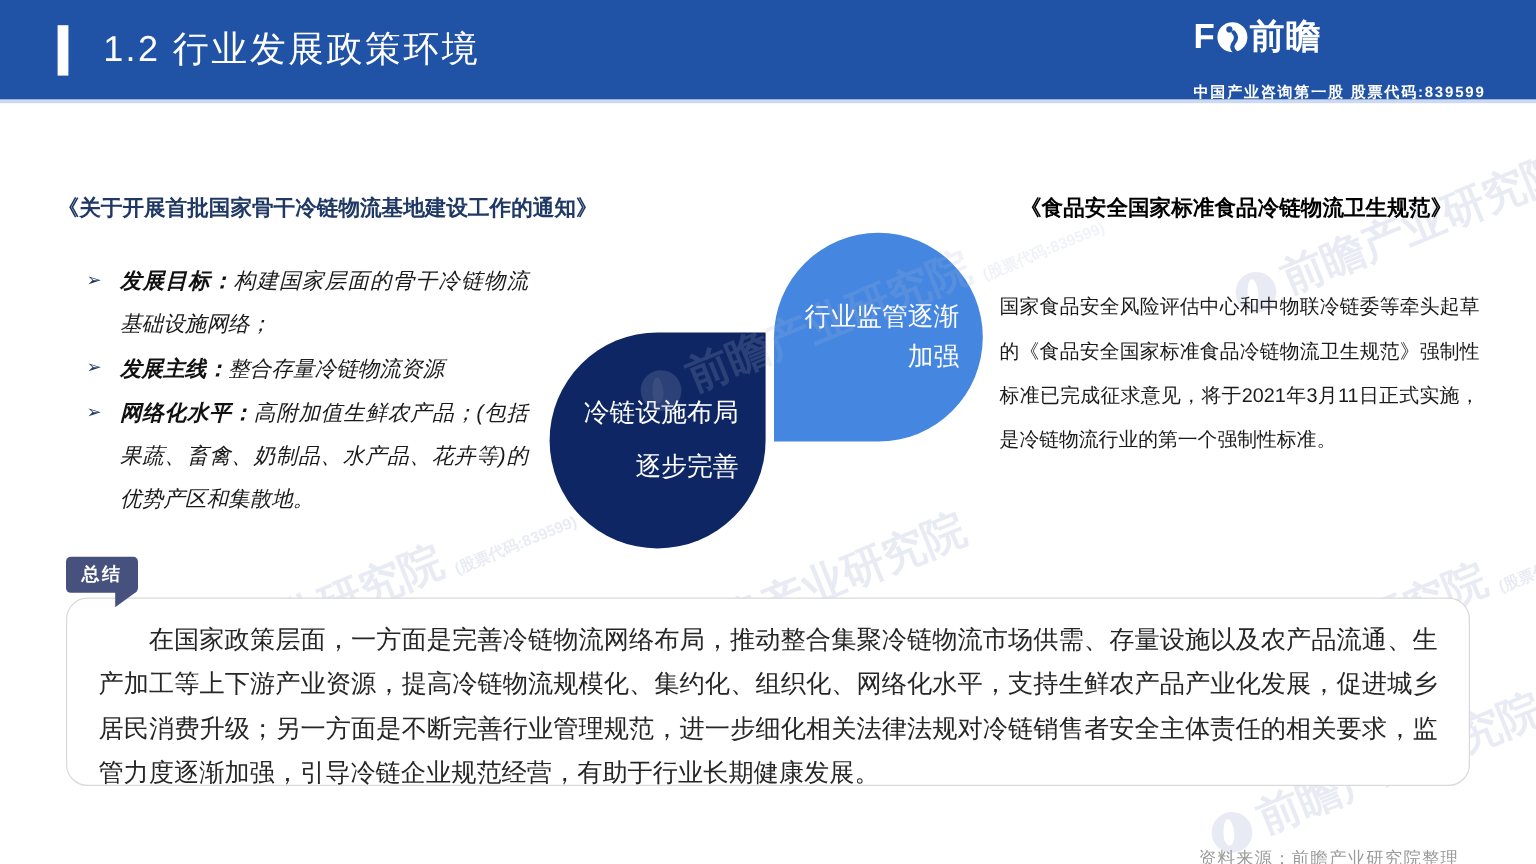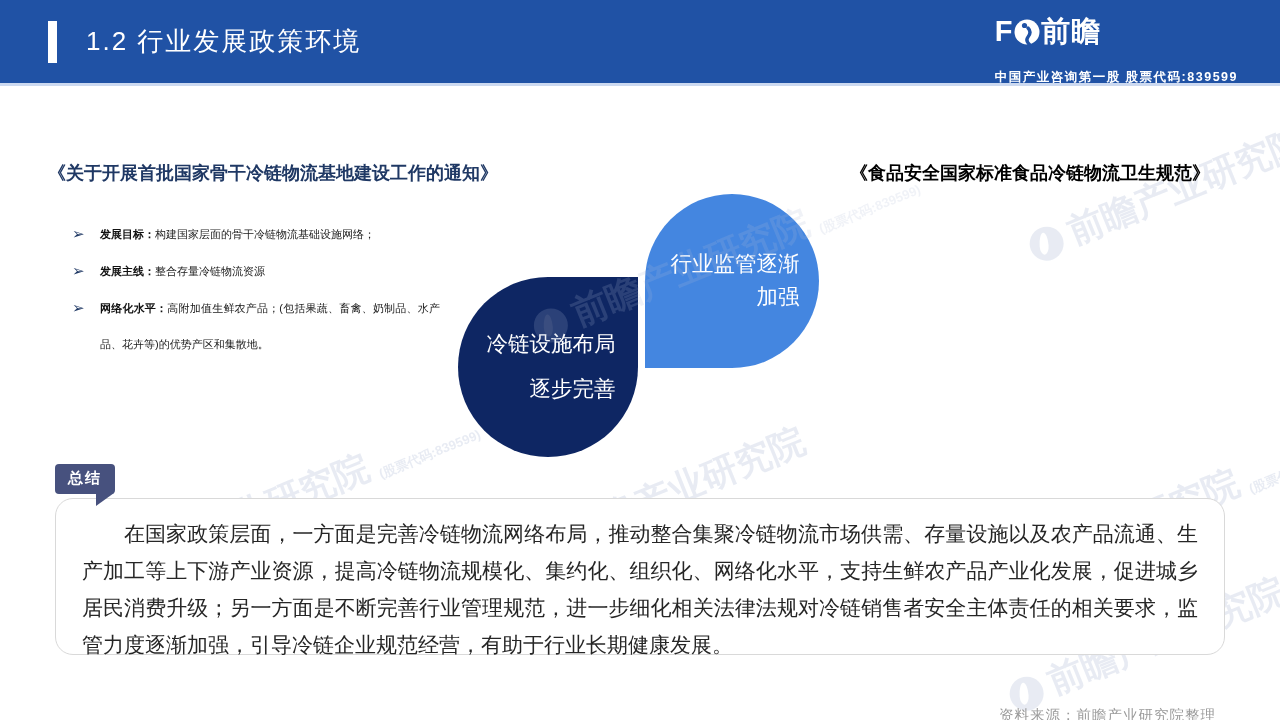--- a/index.html
+++ b/index.html
@@ -4,39 +4,39 @@
 <style>
   * { margin: 0; padding: 0; box-sizing: border-box; }
   html,body { width: 1280px; height: 720px; overflow: hidden; }
   body { font-family: "Liberation Sans", "DejaVu Sans", sans-serif; background: #ffffff; position: relative; }
   .slide { position: absolute; inset: 0; width: 1280px; height: 720px; background: #ffffff; }
 
   
   .header { position: absolute; left: 0; top: 0; width: 1280px; height: 83px; background: #2052A5; }
   .header-underline { position: absolute; left: 0; top: 83px; width: 1280px; height: 3px; background: #CCD9F0; }
   .accent-bar { position: absolute; left: 48px; top: 21px; width: 9px; height: 42px; background: #ffffff; }
-  .header-title { position: absolute; left: 86px; top: 0; height: 83px; line-height: 83px; color: #ffffff; font-size: 26px; font-weight: 500; letter-spacing: 2px; }
+  .header-title { position: absolute; left: 86px; top: 0; height: 83px; line-height: 83px; color: #ffffff; font-size: 30px; font-weight: 500; letter-spacing: 2px; }
   .logo { position: absolute; right: 42px; top: 14px; text-align: left; color: #fff; }
   .logo-main { font-size: 29px; font-weight: 800; letter-spacing: 1px; display: flex; align-items: center; line-height: 34px; }
   .logo-o { display: inline-block; width: 26px; height: 26px; margin: 0 1px; }
   .logo-sub { font-size: 12.5px; font-weight: 600; letter-spacing: 1.5px; margin-top: 21px; color: #fff; }
 
   
   .wm { position: absolute; transform: rotate(-22deg); color: #AEBBD6; opacity: 0.28; white-space: nowrap; pointer-events: none; display: flex; align-items: center; gap: 8px; z-index: 4; }
   .wm-circ { width: 34px; height: 34px; border-radius: 50%; background: currentColor; position: relative; flex: 0 0 auto; }
   .wm-circ::after { content: ""; position: absolute; left: 10px; top: 5px; width: 9px; height: 22px; border-radius: 50% 50% 50% 50%/60% 60% 40% 40%; background: #fff; transform: rotate(18deg); }
   .wm-txt { font-size: 36px; font-weight: 700; }
   .wm-sub { font-size: 13px; font-weight: 600; align-self: flex-end; margin-bottom: 3px; }
 
   
   .left-title { position: absolute; left: 48px; top: 161px; width: 575px; font-size: 18px; font-weight: 700; color: #1F3864; z-index: 10; }
   .bullets { position: absolute; left: 72px; top: 216px; width: 368px; z-index: 10; }
   .bullet { display: flex; margin-bottom: 1px; }
   .bullet-arrow { flex: 0 0 28px; color: #1F3864; font-size: 15px; line-height: 36px; }
-  .bullet-text { font-size: 11px; line-height: 36px; color: #1a1a1a; text-align: justify; }
+  .bullet-text { font-size: 18px; line-height: 36px; color: #1a1a1a; text-align: justify; font-style: italic; }
   .bullet-label { font-weight: 700; color: #111111; }
 
   
   .bubble { position: absolute; display: flex; align-items: center; justify-content: center; text-align: right; color: #ffffff; font-weight: 500; z-index: 6; }
   .bubble-dark { left: 458px; top: 277px; width: 180px; height: 180px; background: #0E2663; border-radius: 50% 0 50% 50%; font-size: 21.5px; line-height: 45px; }
   .bubble-light { left: 645px; top: 194px; width: 174px; height: 174px; background: #4486E0; border-radius: 50% 50% 50% 0; font-size: 21.5px; line-height: 33px; }
   .bubble-inner { width: 135px; }
 
   
   .right-title { position: absolute; left: 818px; top: 160px; width: 420px; font-size: 18px; font-weight: 700; color: #000000; line-height: 26px; z-index: 10; margin-left: 32px; }
@@ -120,20 +120,21 @@
   </div>
 
   <div class="bubble bubble-dark">
     <div class="bubble-inner">冷链设施布局逐步完善</div>
   </div>
   <div class="bubble bubble-light">
     <div class="bubble-inner">行业监管逐渐加强</div>
   </div>
 
   <div class="right-title">《食品安全国家标准食品冷链物流卫生规范》</div>
+  <div class="right-body">国家食品安全风险评估中心和中物联冷链委等牵头起草的《食品安全国家标准食品冷链物流卫生规范》强制性标准已完成征求意见，将于2021年3月11日正式实施，是冷链物流行业的第一个强制性标准。</div>
 
   <div class="summary-tag">总结</div>
   <div class="summary-tail"></div>
   <div class="summary-box">
     <div class="summary-text">在国家政策层面，一方面是完善冷链物流网络布局，推动整合集聚冷链物流市场供需、存量设施以及农产品流通、生产加工等上下游产业资源，提高冷链物流规模化、集约化、组织化、网络化水平，支持生鲜农产品产业化发展，促进城乡居民消费升级；另一方面是不断完善行业管理规范，进一步细化相关法律法规对冷链销售者安全主体责任的相关要求，监管力度逐渐加强，引导冷链企业规范经营，有助于行业长期健康发展。</div>
   </div>
 
   <div class="footer-source">资料来源：前瞻产业研究院整理</div>
 
 </div>

